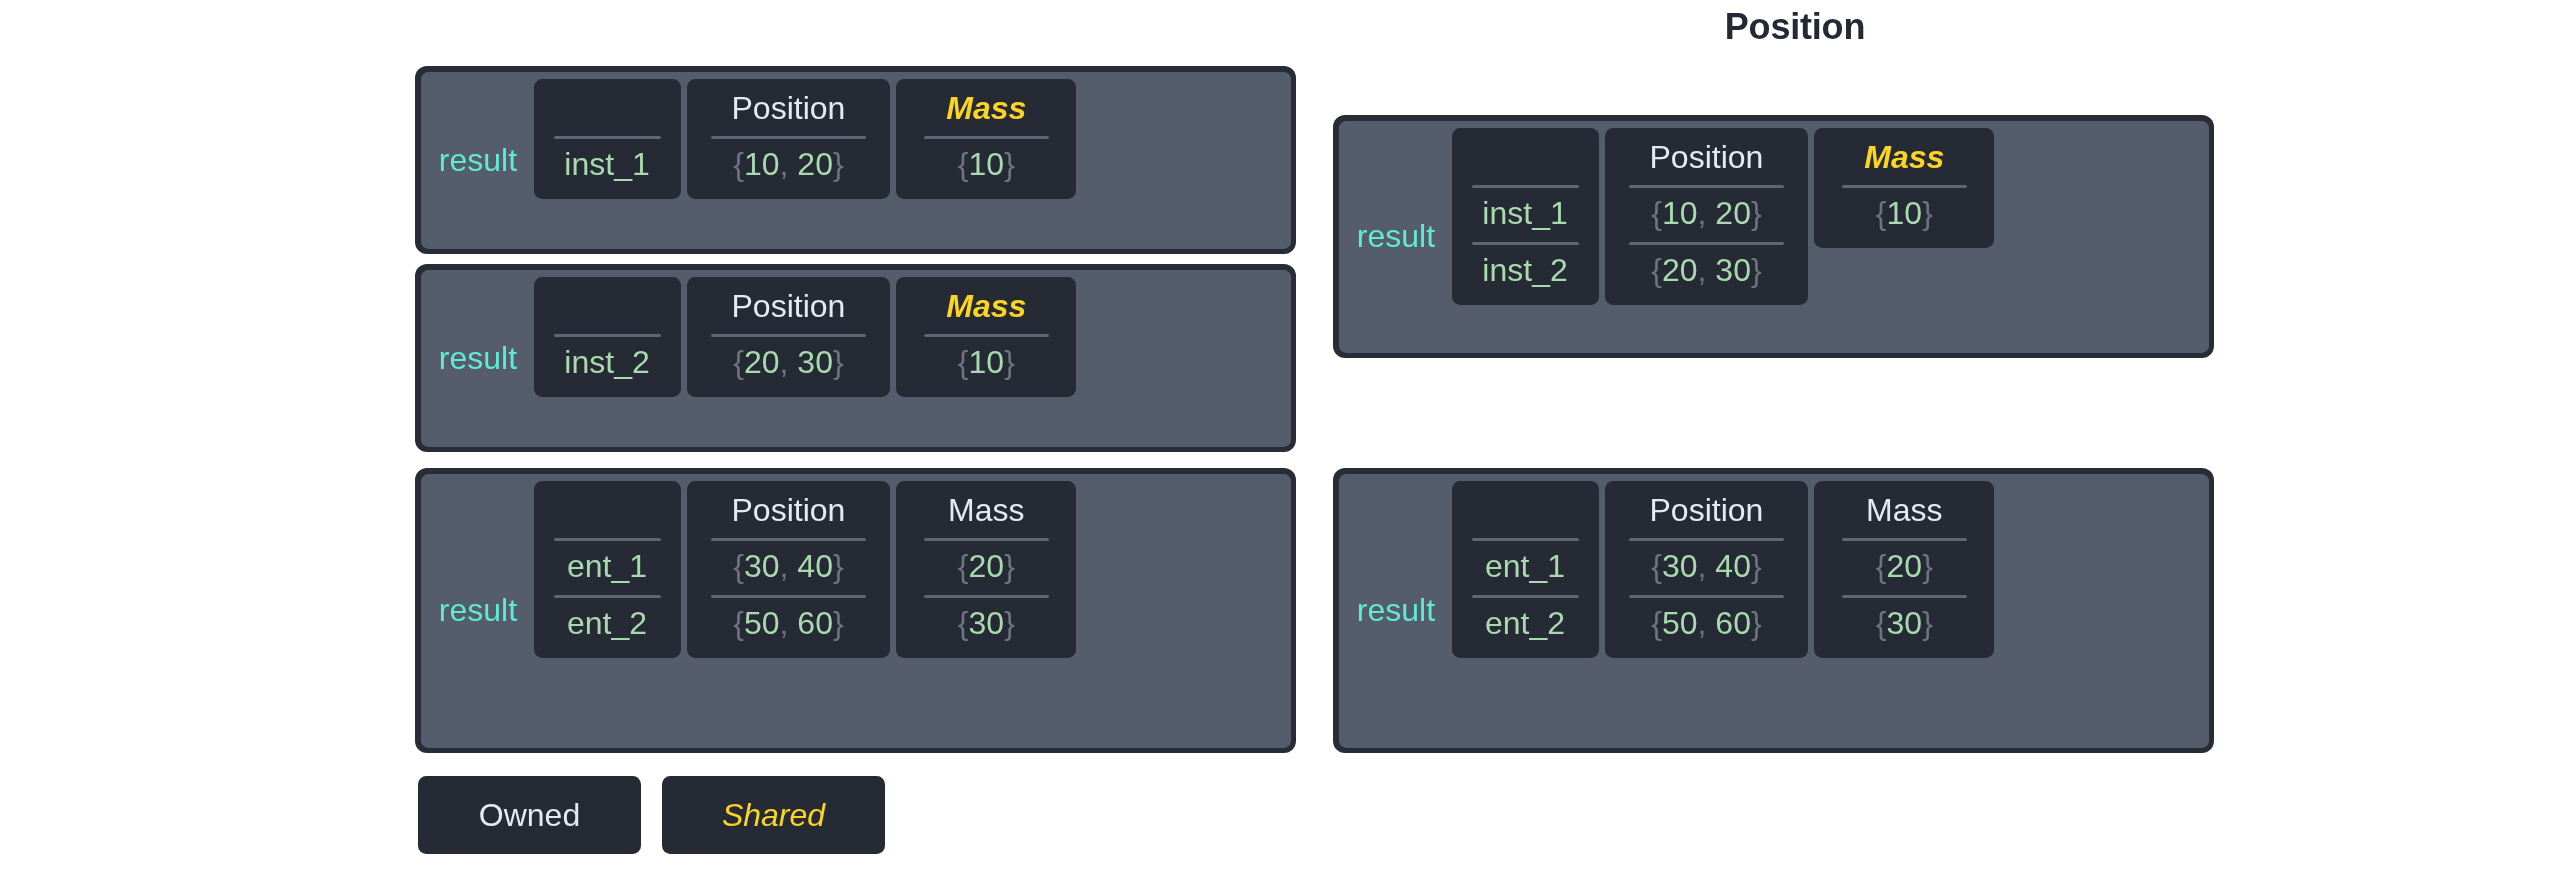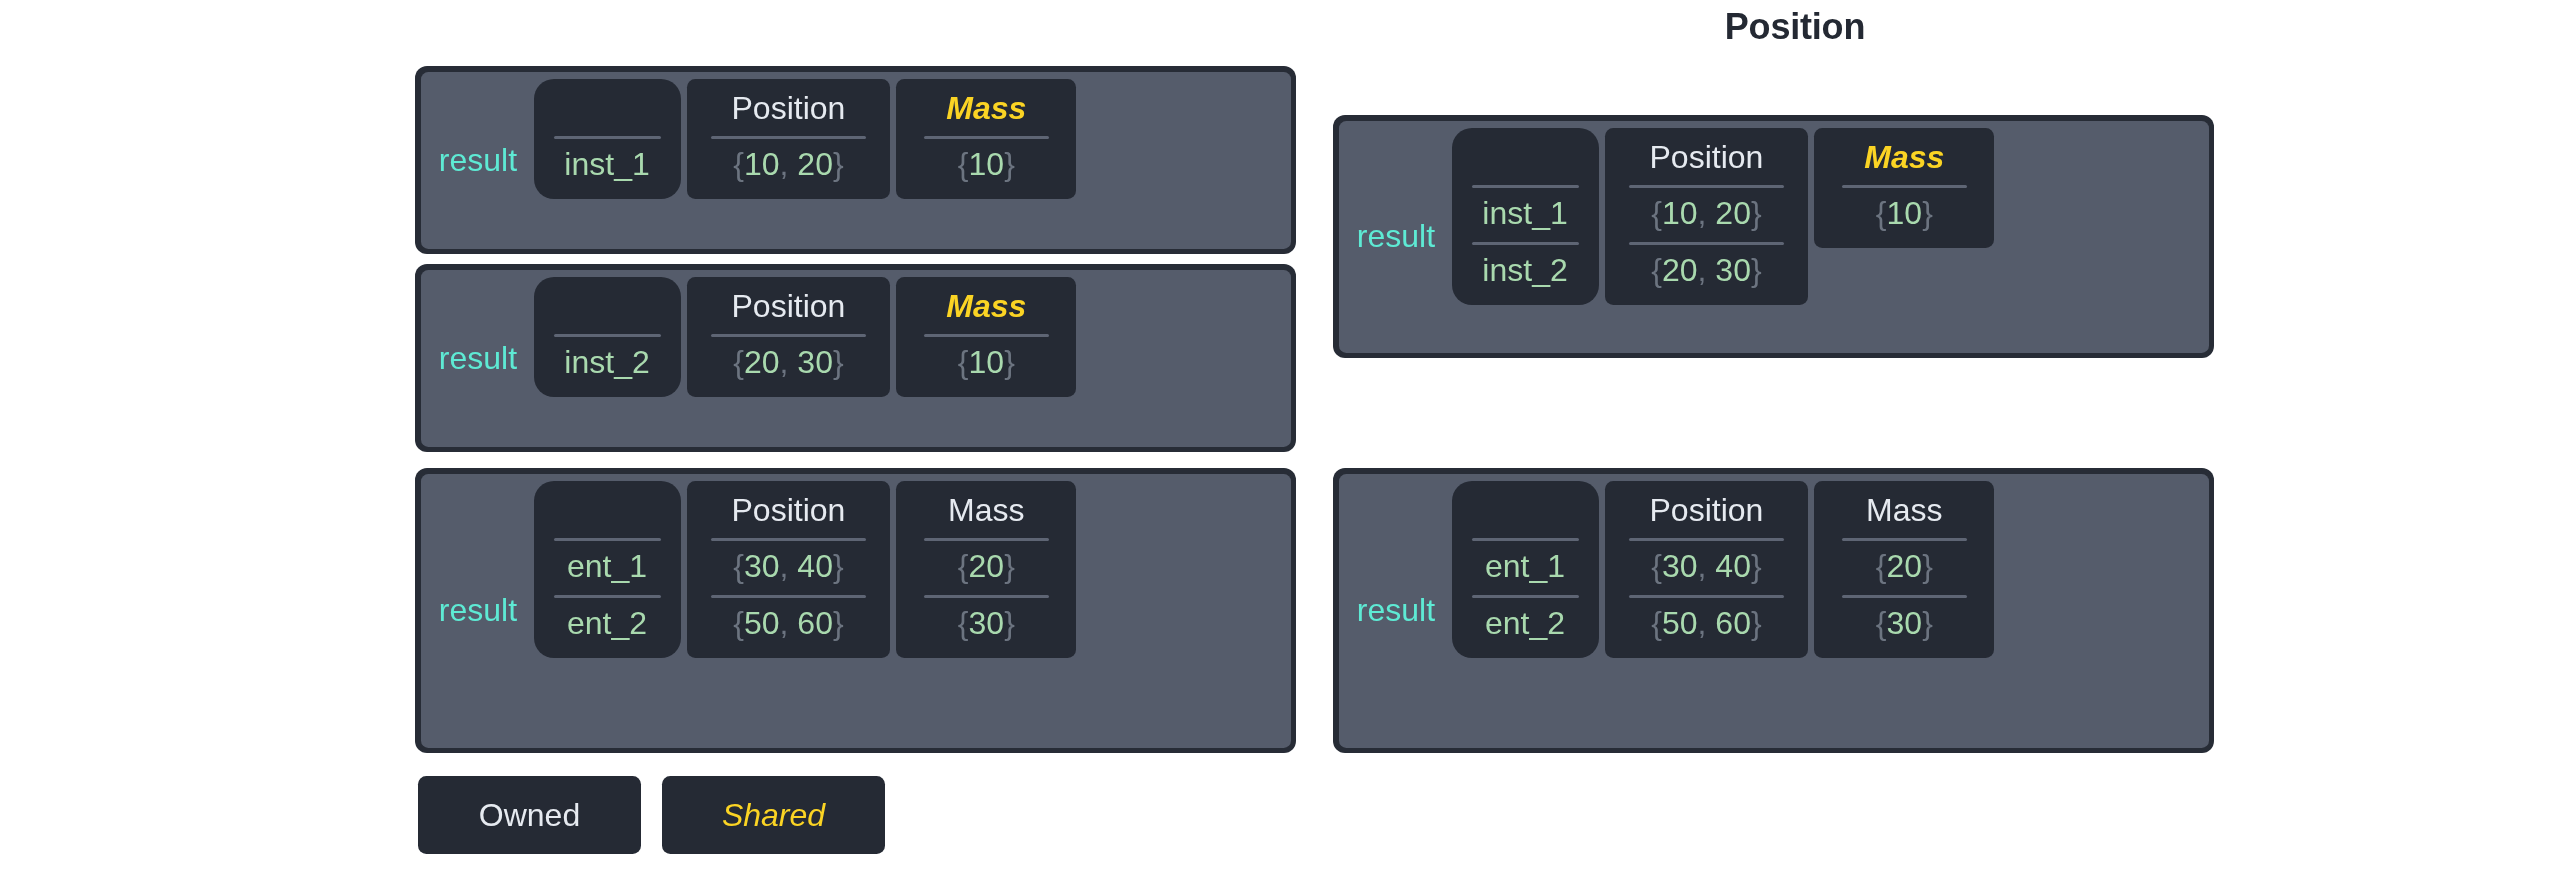--- a/index.html
+++ b/index.html
@@ -79,21 +79,21 @@
 
   .col {
     background: #252a34;
     border-radius: 8.3px;
     box-sizing: border-box;
     display: flex;
     flex-direction: column;
     align-items: stretch;
     padding: 5.5px 0 9.2px 0;
   }
-  .col.name { flex: 0 0 147px; border-radius: 20px; }
+  .col.name { flex: 0 0 147px; }
   .col.pos  { flex: 0 0 203px; }
   .col.mass { flex: 0 0 180px; }
 
   .col-head {
     height: 48px;
     line-height: 48px;
     text-align: center;
     font-size: 32px;
     color: #e6eaf0;
     white-space: nowrap;

